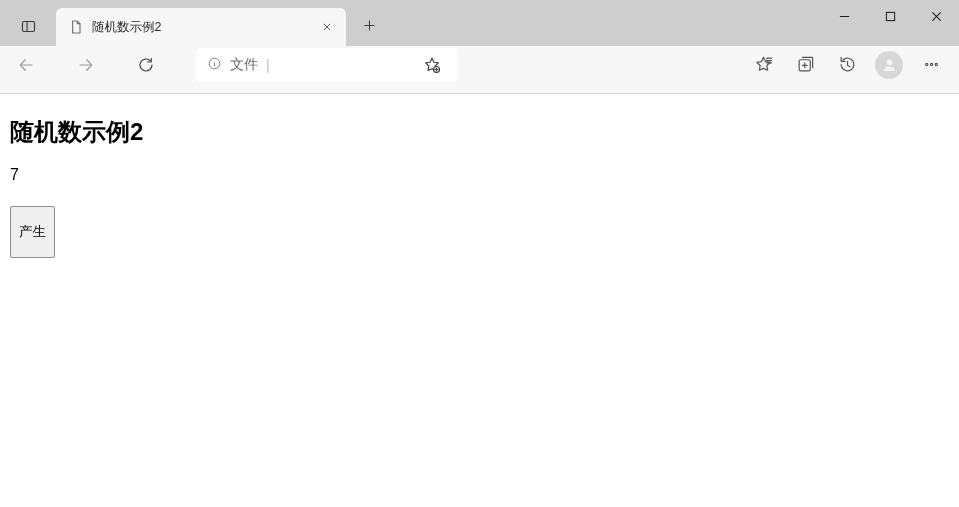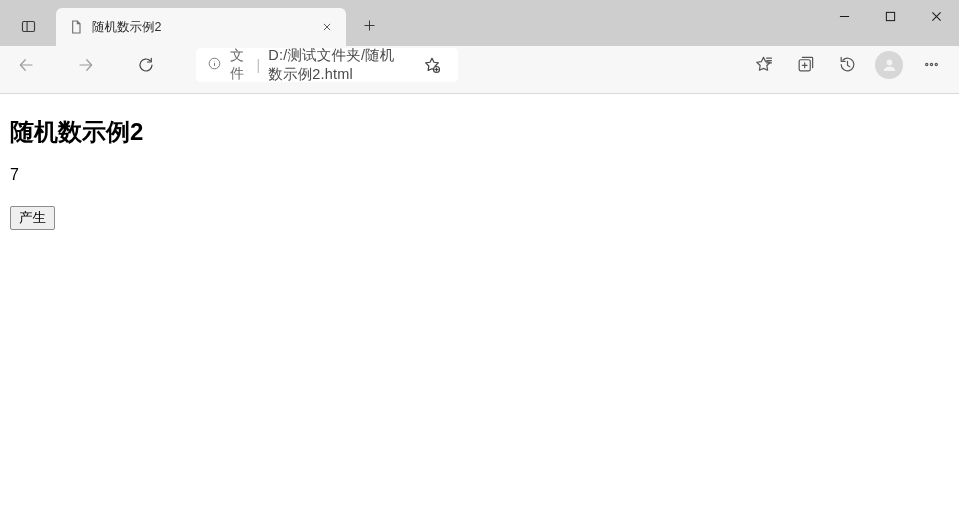--- a/index.html
+++ b/index.html
@@ -85,21 +85,21 @@
     flex:1; background:#ffffff; padding:8px 10px; overflow:auto;
     font-family:"Microsoft YaHei","SimSun",sans-serif;
   }
   .page h2 {
     font-size:24px; font-weight:700; margin:14px 0 18px 0; color:#000;
   }
   .page p { font-size:16px; margin:0 0 20px 0; color:#000; }
   .page .result { font-size:16px; margin:0 0 22px 0; }
   .gen-btn {
     font-family:inherit; font-size:13.5px;
-    padding:2px 8px; background:#efefef;
+    padding:16px 8px; background:#efefef;
     border:1px solid #8d8d8d; border-radius:2px;
   }
 </style>
 </head>
 <body>
 
 <div class="titlebar">
   <div class="tab-strip-left">
     <div class="sidebar-toggle">
       <svg viewBox="0 0 24 24" width="17" height="17" fill="none" stroke="#3a3a3a" stroke-width="1.6">
@@ -175,21 +175,20 @@
   <div class="addr">
     <span class="info-icon">
       <svg viewBox="0 0 24 24">
           <circle cx="12" cy="12" r="8.5"></circle>
           <line x1="12" y1="11" x2="12" y2="16"></line>
           <circle cx="12" cy="8" r="0.6" fill="#6a6a6a" stroke="none"></circle>
         </svg>
     </span>
     <span>文件</span>
     <span class="divider">|</span>
-    <span class="url">D:/测试文件夹/随机数示例2.html</span>
     <div class="addr-right">
       <div class="tb-btn" style="width:30px;height:30px">
         <svg viewBox="0 0 24 24">
           <path d="M12 3l2.6 5.3 5.9.9-4.3 4.1 1 5.9L12 16.9 6.8 19.2l1-5.9L3.5 9.2l5.9-.9z"></path>
           <circle cx="18" cy="18" r="4" fill="#f7f7f7"></circle>
           <line x1="18" y1="16" x2="18" y2="20"></line>
             <line x1="16" y1="18" x2="20" y2="18"></line>
         </svg>
       </div>
     </div>

